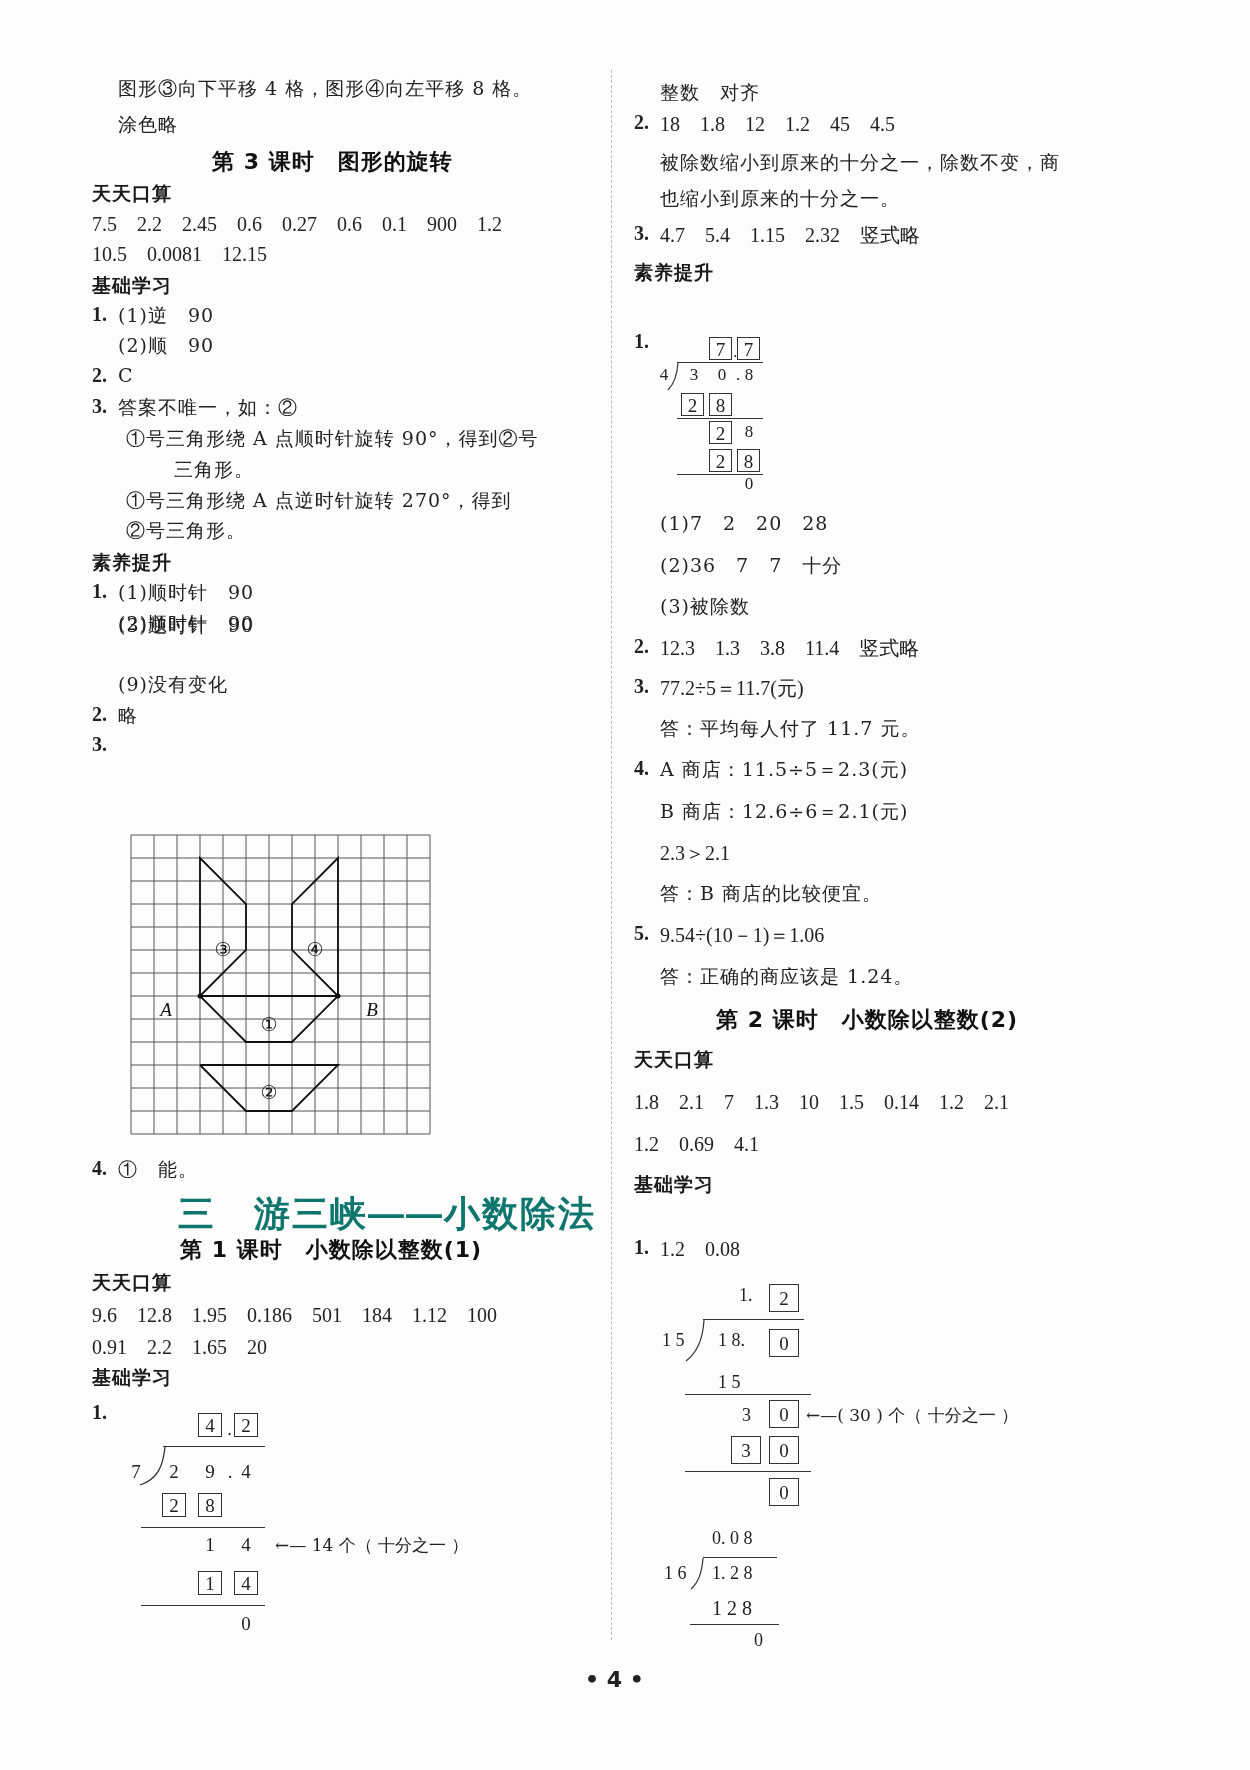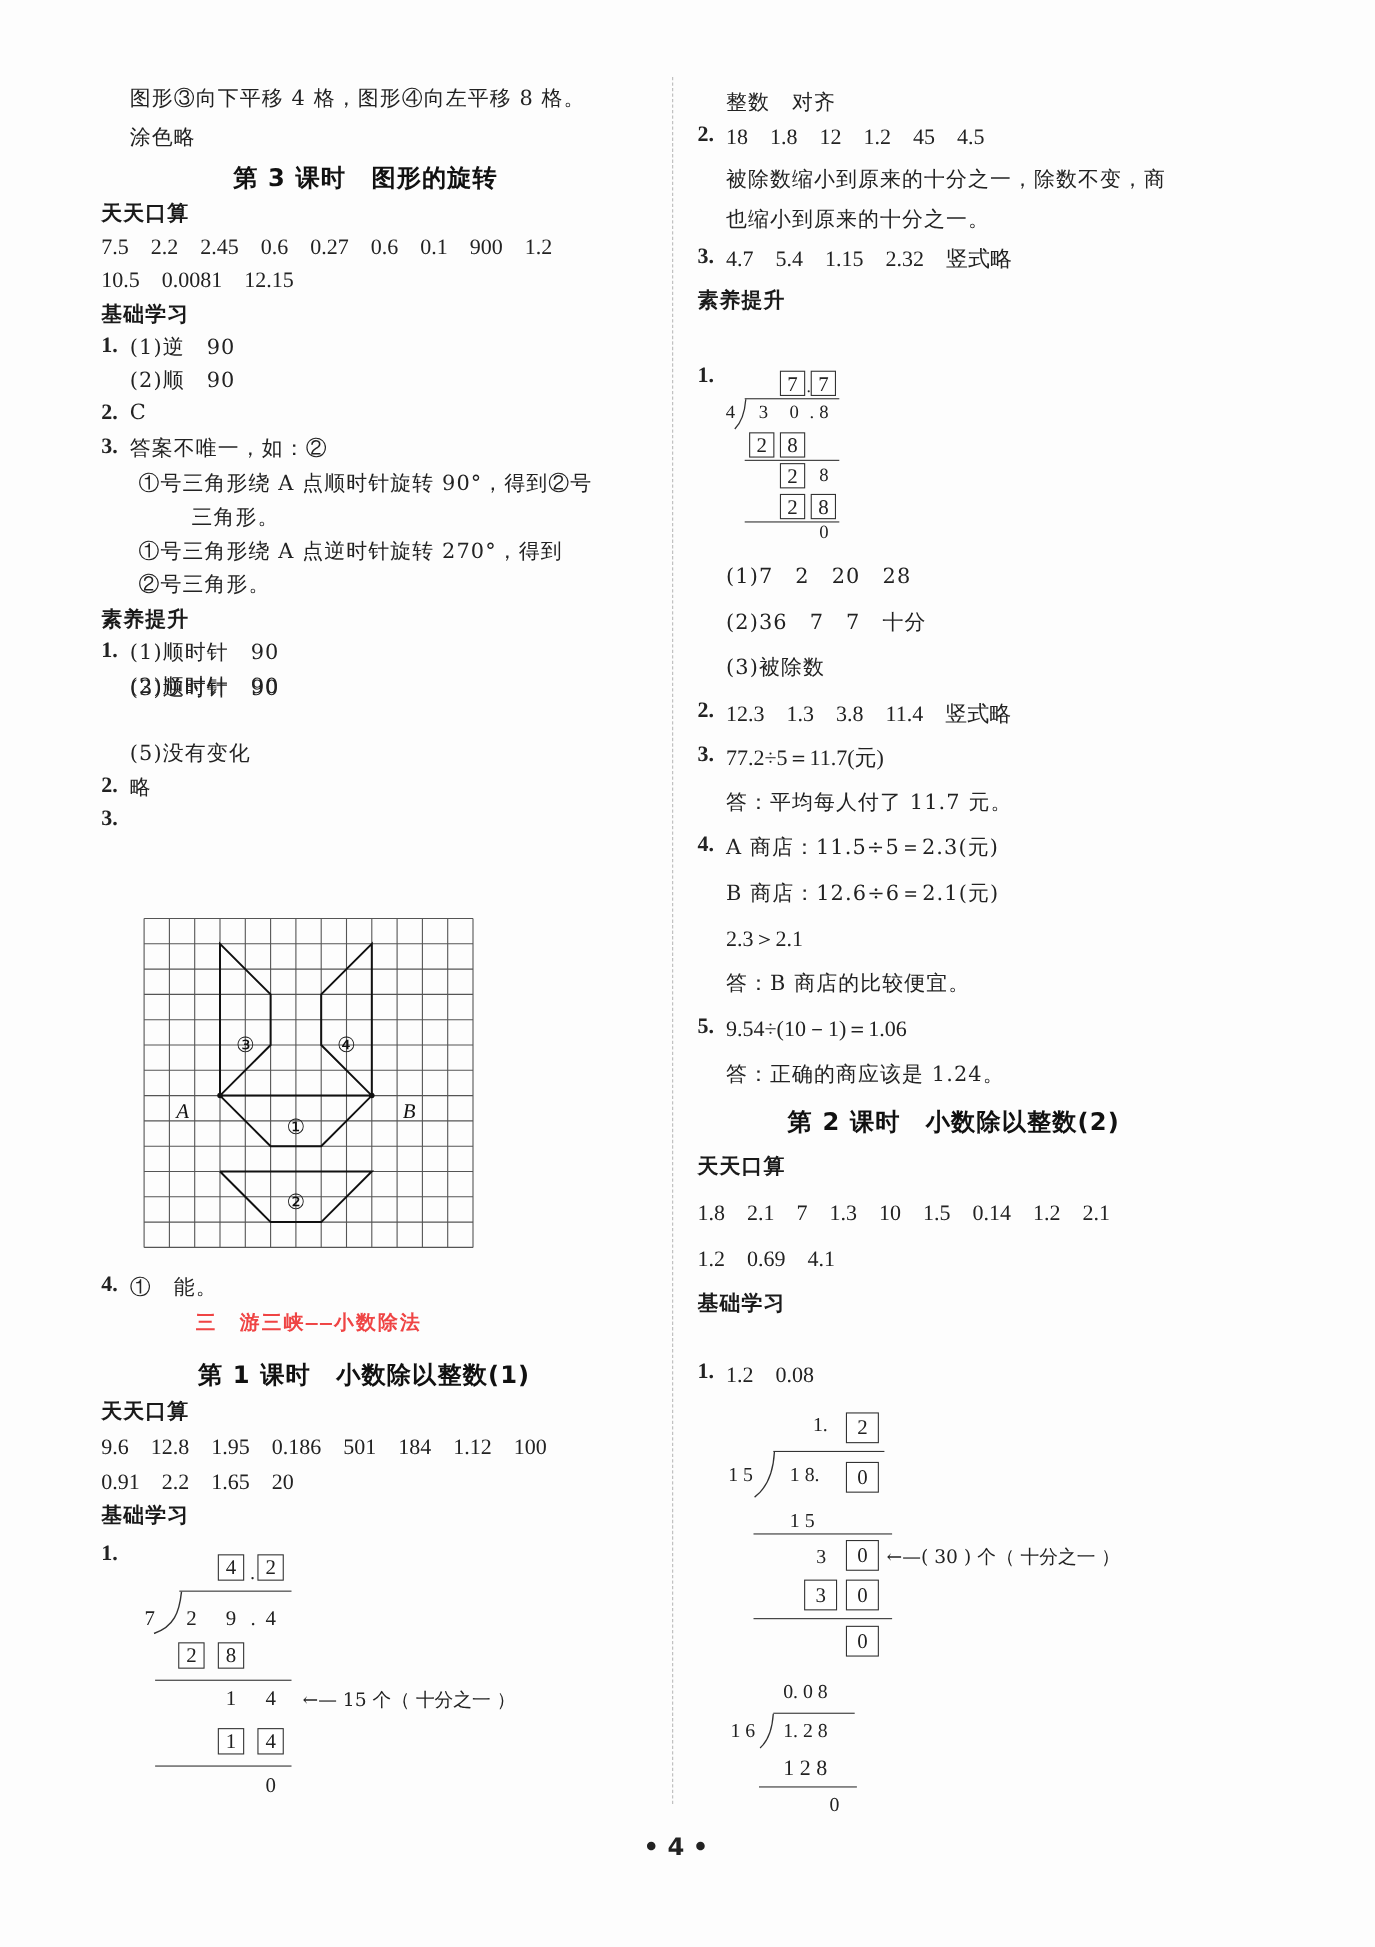--- a/index.html
+++ b/index.html
@@ -3,21 +3,21 @@
 <meta charset="utf-8">
 <style>
   html, body { margin:0; padding:0; }
   body { width:1250px; height:1770px; background:#fdfdfd; position:relative; overflow:hidden;
          font-family:"DejaVu Serif","Liberation Serif",serif; color:#222; }
   .abs { position:absolute; white-space:nowrap; }
   .txt { font-size:19px; letter-spacing:1px; }
   .num { font-family:"Liberation Serif","DejaVu Serif",serif; font-size:20px; }
   .h-sec { font-family:"DejaVu Sans","Liberation Sans",sans-serif; font-weight:bold; font-size:19px; letter-spacing:1px; color:#1a1a1a; }
   .h-lesson { font-family:"DejaVu Sans","Liberation Sans",sans-serif; font-weight:bold; font-size:22px; letter-spacing:1px; color:#111; }
-  .h-unit { font-family:Liberation Mono, monospace; font-weight:bold; font-size:18px; letter-spacing:2px; color:#ef4444; }
+  .h-unit { font-family:Liberation Sans, sans-serif; font-weight:bold; font-size:36px; letter-spacing:2px; color:#0f766e; }
   .qn { font-weight:bold; font-family:"Liberation Serif",serif; font-size:20px; }
   .divider { position:absolute; left:611px; top:70px; width:0; height:1570px; border-left:1px dashed #bbb; }
   .box { position:absolute; width:24px; height:24px; border:1px solid #333; box-sizing:border-box;
          font-family:"Liberation Serif",serif; font-size:19px; text-align:center; line-height:23px; background:#fff; }
   .dig { position:absolute; font-family:"Liberation Serif",serif; font-size:19px; width:24px; text-align:center; line-height:24px; }
   .hline { position:absolute; height:0; border-top:1.3px solid #333; }
   .pagenum { font-family:"DejaVu Sans",sans-serif; font-weight:bold; font-size:22px; }
   svg text { font-family:"Liberation Serif",serif; }
 </style>
 </head>
@@ -45,21 +45,21 @@
 <div class="abs txt" style="left:126px;top:426px;">①号三角形绕 A 点顺时针旋转 90°，得到②号</div>
 <div class="abs txt" style="left:126px;top:457px;margin-left:48px;">三角形。</div>
 <div class="abs txt" style="left:126px;top:488px;">①号三角形绕 A 点逆时针旋转 270°，得到</div>
 <div class="abs txt" style="left:126px;top:518px;">②号三角形。</div>
 
 <div class="abs h-sec" style="left:92px;top:550px;">素养提升</div>
 <div class="abs qn" style="left:92px;top:580px;">1.</div>
 <div class="abs txt" style="left:118px;top:580px;">(1)顺时针　90</div>
 <div class="abs txt" style="left:118px;top:611px;">(2)顺时针　90</div>
 <div class="abs txt" style="left:118px;top:613px;">(3)逆时针　90</div>
-<div class="abs txt" style="left:118px;top:672px;">(5)没有变化</div>
+<div class="abs txt" style="left:118px;top:672px;">(9)没有变化</div>
 <div class="abs qn" style="left:92px;top:703px;">2.</div>
 <div class="abs txt" style="left:118px;top:703px;">略</div>
 <div class="abs qn" style="left:92px;top:733px;">3.</div>
 
 <svg class="abs" style="left:128px;top:832px;" width="306" height="306" viewBox="0 0 306 306">
   <g stroke="#555" stroke-width="1">
 
     <line x1="3" y1="3" x2="3" y2="302"></line>
       <line x1="26" y1="3" x2="26" y2="302"></line>
       <line x1="49" y1="3" x2="49" y2="302"></line>
@@ -135,21 +135,21 @@
   <div class="dig" style="left:124px;top:1460px;">7</div>
   <div class="dig" style="left:162px;top:1460px;">2</div>
   <div class="dig" style="left:198px;top:1460px;">9</div>
   <div class="dig" style="left:218px;top:1460px;">.</div>
   <div class="dig" style="left:234px;top:1460px;">4</div>
   <div class="box" style="left:162px;top:1493px;">2</div>
   <div class="box" style="left:198px;top:1493px;">8</div>
   <div class="hline" style="left:141px;top:1527px;width:124px;"></div>
   <div class="dig" style="left:198px;top:1533px;">1</div>
   <div class="dig" style="left:234px;top:1533px;">4</div>
-  <div class="abs" style="left:275px;top:1534px;font-size:17px;">←— 15 个（ 十分之一 ）</div>
+  <div class="abs" style="left:275px;top:1534px;font-size:17px;">←— 14 个（ 十分之一 ）</div>
   <div class="box" style="left:198px;top:1571px;">1</div>
   <div class="box" style="left:234px;top:1571px;">4</div>
   <div class="hline" style="left:141px;top:1605px;width:124px;"></div>
   <div class="dig" style="left:234px;top:1612px;">0</div>
 </div>
 
 <div class="abs txt" style="left:660px;top:80px;">整数　对齐</div>
 <div class="abs qn" style="left:634px;top:111px;">2.</div>
 <div class="abs num" style="left:660px;top:111px;">18　1.8　12　1.2　45　4.5</div>
 <div class="abs txt" style="left:660px;top:150px;">被除数缩小到原来的十分之一，除数不变，商</div>

